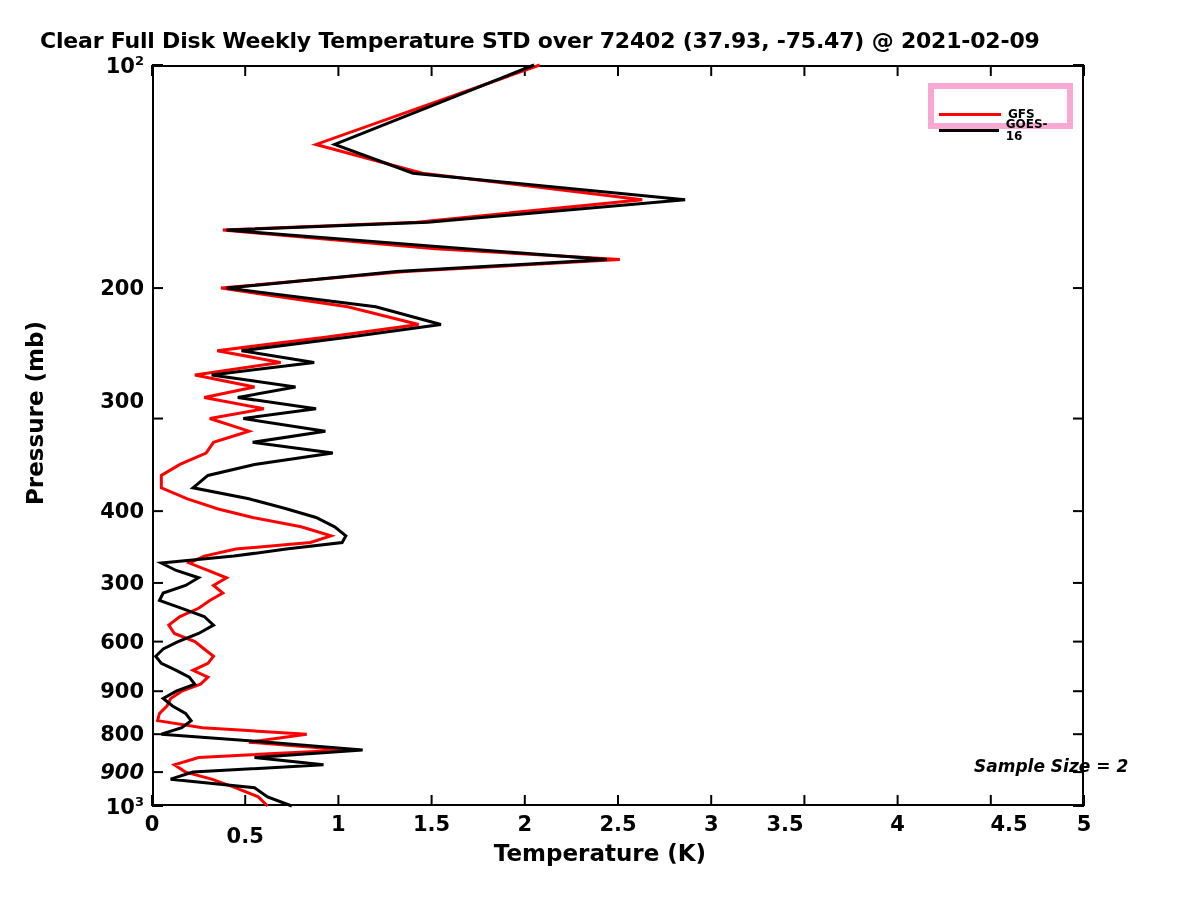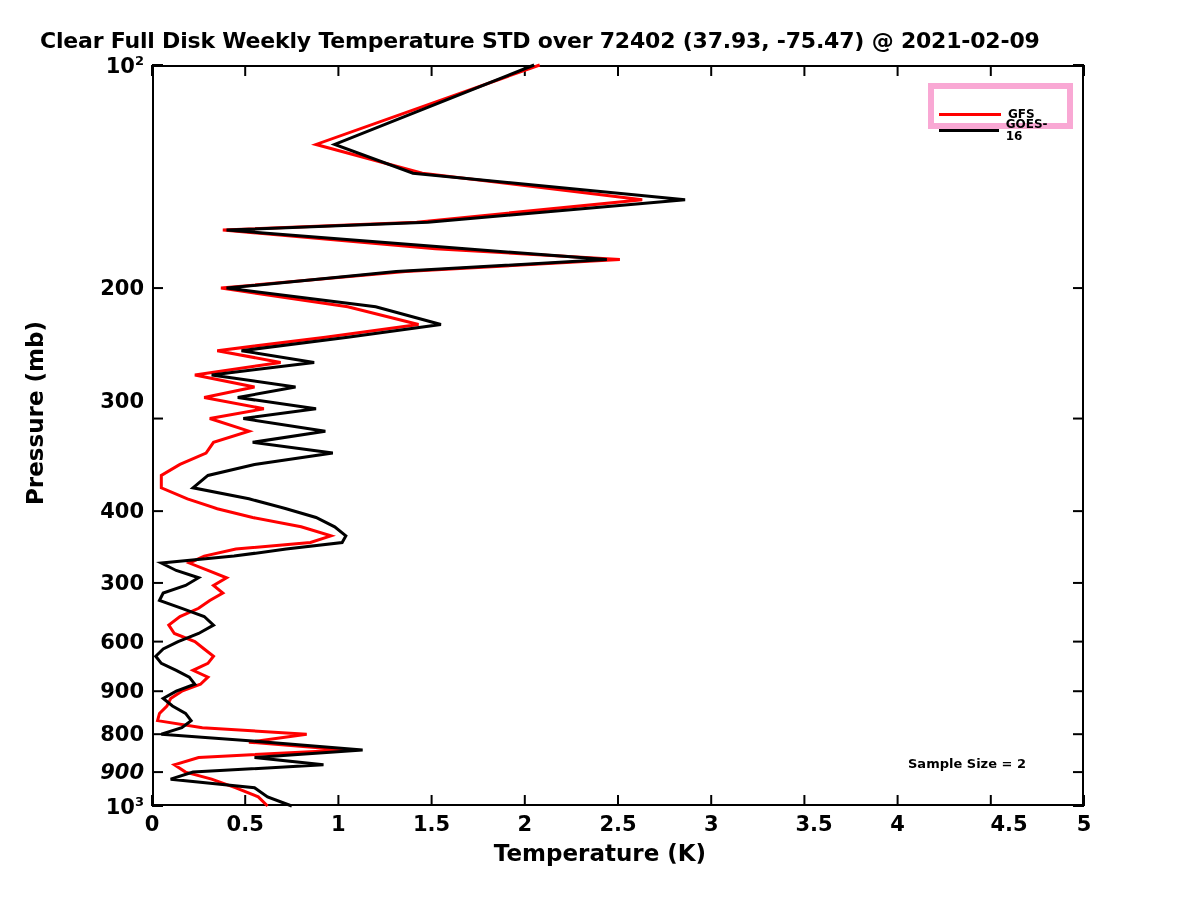--- a/index.html
+++ b/index.html
@@ -48,22 +48,22 @@
     border:6px solid #f9a8d4; background:#fff; box-sizing:border-box;
     padding:17px 5px;
   }
   .legend-row{display:flex;align-items:center;height:16px;}
   .legend-swatch{width:62px;height:0;border-top:3px solid #000;margin-right:7px;}
   .legend-swatch.gfs{border-top-color:#ff0000;}
   .legend-text{font-size:12px;font-weight:bold;line-height:1;
                font-family:"DejaVu Sans",sans-serif;}
 
   #sample-size{
-    position:absolute; left:908px; top:756px;
-    font-size:13px; font-weight:bold; white-space:nowrap;
+    position:absolute; left:974px; top:756px;
+    font-size:17px; font-weight:bold; white-space:nowrap;font-style:italic;
   }
 </style>
 </head>
 <body>
 
 <div id="root">
 
   <div id="chart-title">Clear Full Disk Weekly Temperature STD over 72402 (37.93, -75.47) @ 2021-02-09</div>
 
   <div id="yaxis-title">Pressure (mb)</div>
@@ -76,27 +76,27 @@
       <div class="ytick-label" style="top: 446.126px;">400</div>
       <div class="ytick-label" style="top: 517.937px;">300</div>
       <div class="ytick-label" style="top: 576.61px;">600</div>
       <div class="ytick-label" style="top: 626.218px;">900</div>
       <div class="ytick-label" style="top: 669.19px;">800</div>
       <div class="ytick-label" style="top: 707.094px; font-style: italic;">900</div>
       <div class="ytick-label" style="top: 741px;">10<sup>3</sup></div>
     </div>
   <div id="xtick-labels">
       <div class="xtick-label" style="left: 0px;">0</div>
-      <div class="xtick-label" style="left: 93.2px;">0.5</div>
+      <div class="xtick-label" style="left: 93.2px; margin-top: 12px;">0.5</div>
       <div class="xtick-label" style="left: 186.4px;">1</div>
       <div class="xtick-label" style="left: 279.6px;">1.5</div>
       <div class="xtick-label" style="left: 372.8px;">2</div>
       <div class="xtick-label" style="left: 466px;">2.5</div>
       <div class="xtick-label" style="left: 559.2px;">3</div>
-      <div class="xtick-label" style="left: 662px;">3.5</div>
+      <div class="xtick-label" style="left: 633px;">3.5</div>
       <div class="xtick-label" style="left: 745.6px;">4</div>
       <div class="xtick-label" style="left: 857px;">4.5</div>
       <div class="xtick-label" style="left: 932px;">5</div>
     </div>
 
   <div id="plot-area">
     <div id="plot-frame"></div>
     <svg class="overlay" id="svg-plot" viewBox="0 0 932 741" preserveAspectRatio="none">
         <line x1="0" y1="0" x2="11" y2="0" stroke="#000" stroke-width="2"></line>
         <line x1="932" y1="0" x2="921" y2="0" stroke="#000" stroke-width="2"></line>

